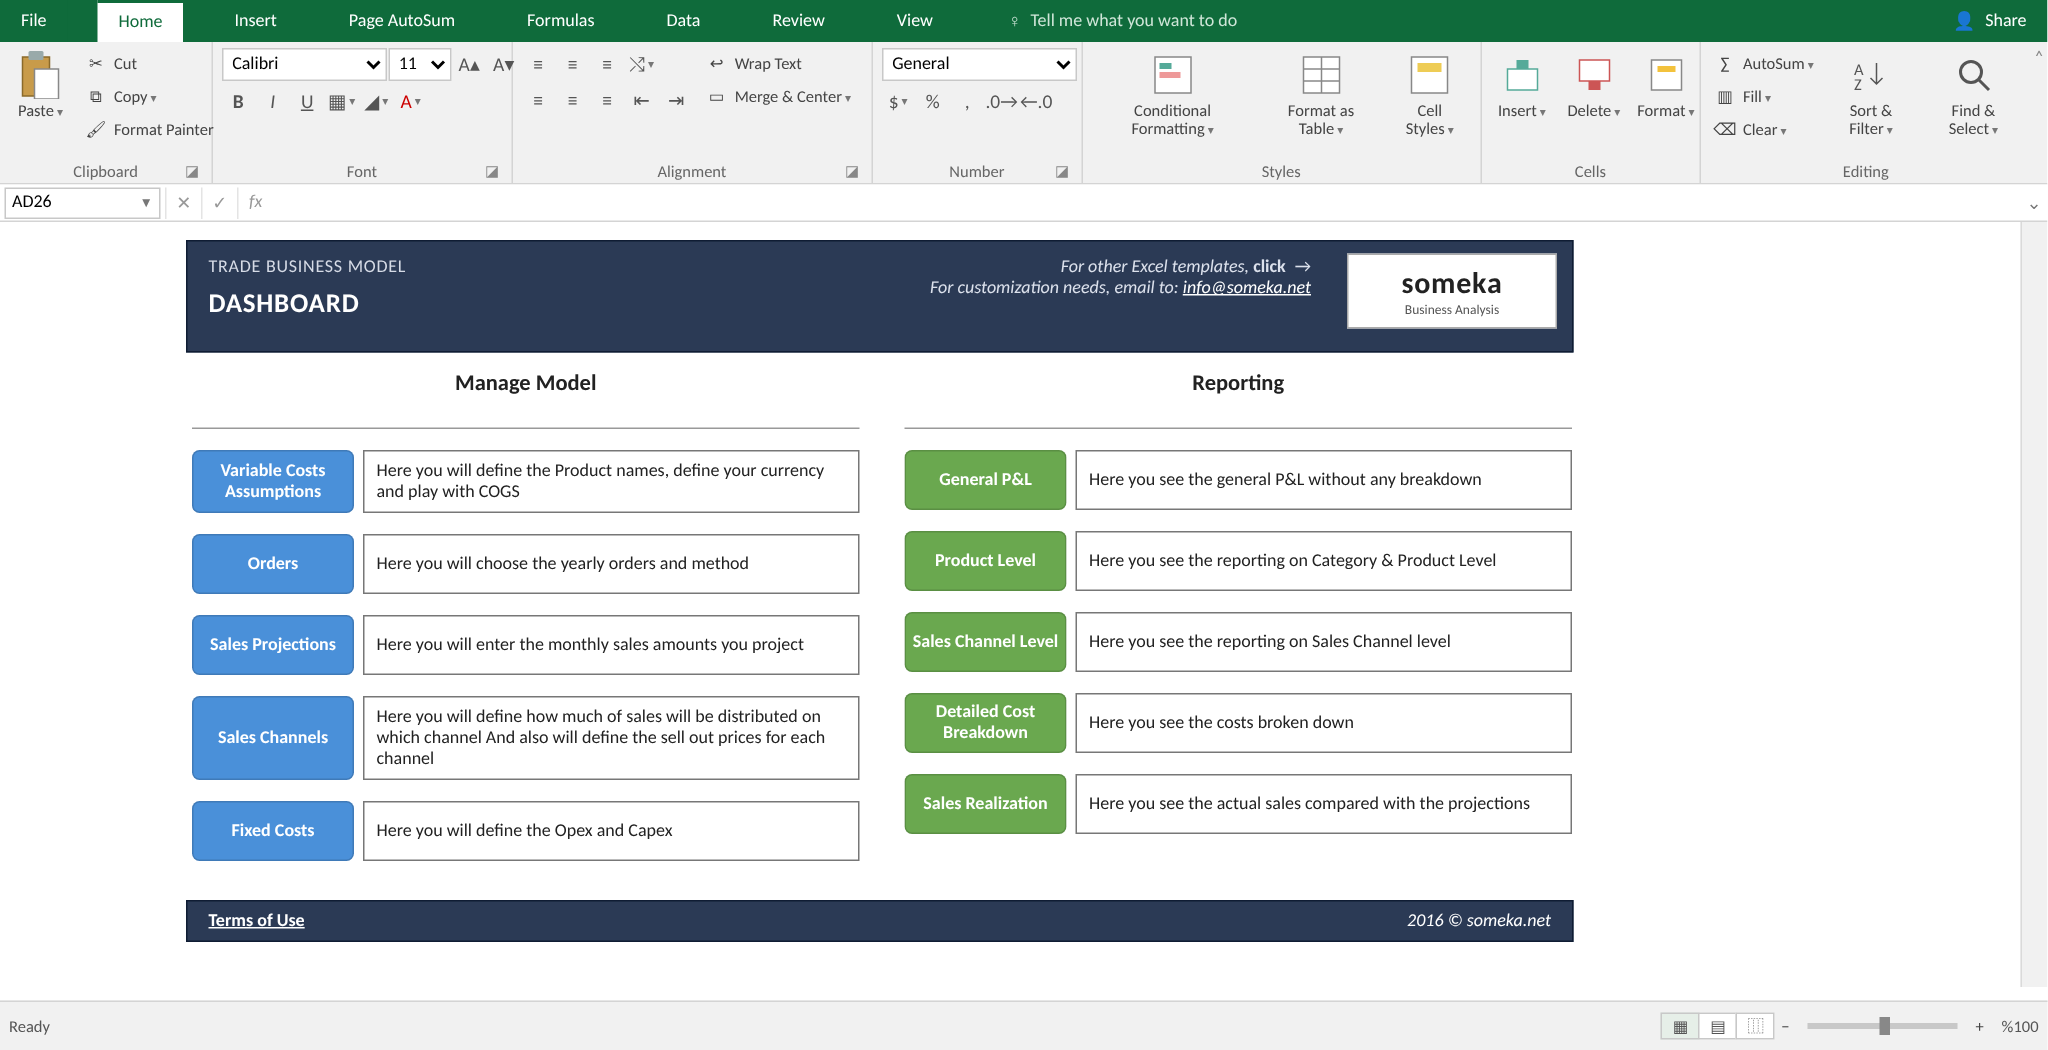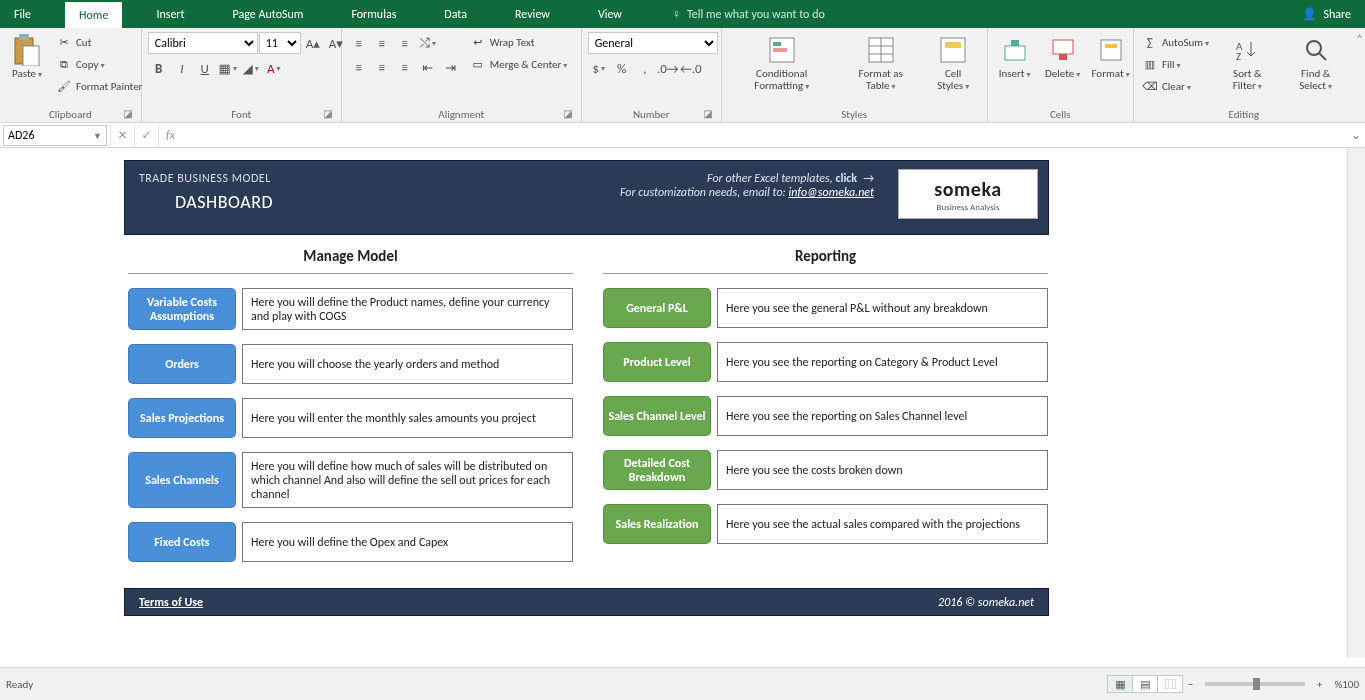--- a/index.html
+++ b/index.html
@@ -40,31 +40,31 @@
 
 
 .sheet-wrap { position: relative; height: 510px; background: #fff; display: flex; }
 .sheet-scroll { flex: 1; overflow: hidden; position: relative; }
 .col-gutter { position: absolute; right: 0; top: 0; width: 18px; height: 100%; background: #f1f1f1; border-left: 1px solid #dadada; }
 
 .dashboard { padding: 10px 0 0 4px; }
 .dash-top { background: #2b3a55; color: #fff; height: 75px; margin: 2px 0 0 120px; width: 925px; display: flex; border: 1px solid #0f1c33; }
 .dash-top-left { padding: 10px 14px; }
 .dash-sub { font-size: 12px; color: #d6dbe6; letter-spacing: .5px; }
-.dash-title { font-size: 18px; font-weight: 400; color: #fff; margin-top: 6px; letter-spacing: .5px; margin-left: 36px; }
+.dash-title { font-size: 18px; font-weight: 700; color: #fff; margin-top: 6px; letter-spacing: .5px; }
 .dash-top-right { margin-left: auto; text-align: right; padding: 10px 14px; font-size: 12px; font-style: italic; color: #dce1ec; }
 .dash-top-right .arrow { font-style: normal; margin-left: 6px; }
 .dash-top-right a { color: #fff; text-decoration: underline; }
 .logo-box { background: #fff; color: #222; width: 140px; height: 50px; margin: 8px 10px; display: flex; flex-direction: column; align-items: center; justify-content: center; border: 1px solid #aaa; }
 .logo-name { font-size: 20px; font-weight: 700; letter-spacing: .5px; }
 .logo-sub { font-size: 9px; color: #555; }
 
 .columns { display: flex; gap: 30px; margin: 12px 0 0 124px; }
 .colpane { width: 445px; }
-.colpane h3 { text-align: center; font-size: 15px; font-weight: 700; padding-bottom: 8px; border-bottom: 1px solid #999; color: #222; }
+.colpane h3 { text-align: center; font-size: 15px; font-weight: 700; padding-bottom: 20px; border-bottom: 1px solid #999; color: #222; }
 .navrow { display: flex; gap: 6px; margin-top: 14px; }
 .navbtn { width: 108px; min-height: 40px; border-radius: 5px; display: flex; align-items: center; justify-content: center; text-align: center; color: #fff; font-size: 12px; font-weight: 600; padding: 4px; cursor: pointer; border: 1px solid rgba(0,0,0,.15); }
 .navbtn.blue { background: #4a90d9; }
 .navbtn.green { background: #6aa84f; }
 .navdesc { flex: 1; border: 1px solid #777; padding: 6px 8px; font-size: 12px; color: #222; min-height: 40px; display: flex; align-items: center; }
 
 .dash-foot { background: #2b3a55; color: #fff; height: 28px; margin: 26px 0 0 120px; width: 925px; display: flex; align-items: center; padding: 0 14px; border: 1px solid #0f1c33; }
 .dash-foot .terms { text-decoration: underline; font-size: 12px; font-weight: 700; cursor: pointer; }
 .dash-foot .copy { margin-left: auto; font-style: italic; font-size: 12px; }
 

